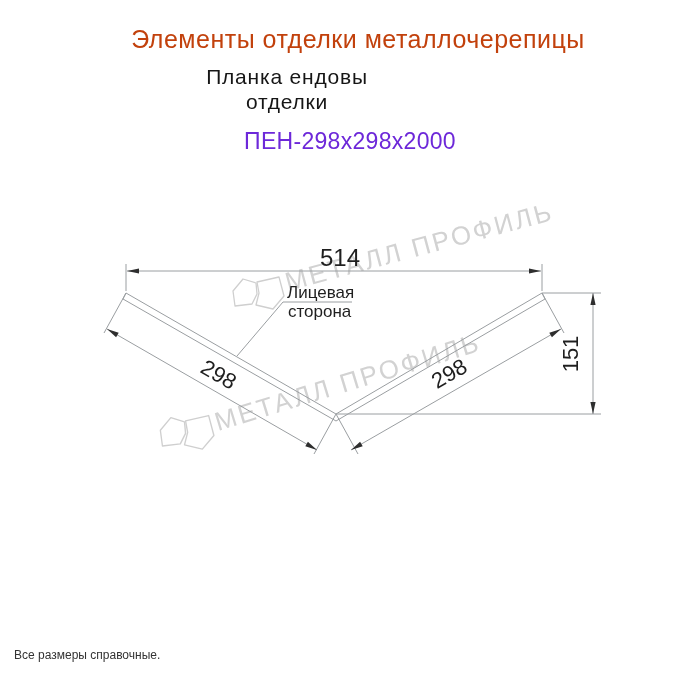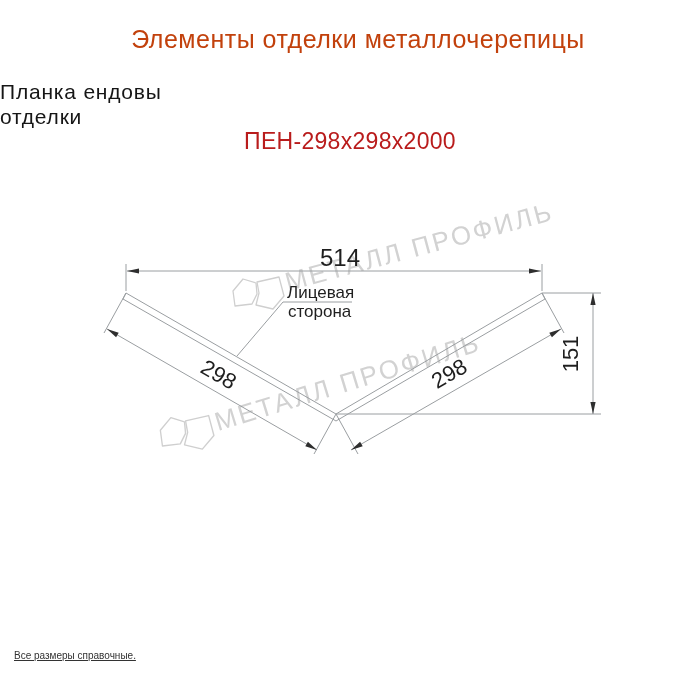--- a/index.html
+++ b/index.html
@@ -9,33 +9,33 @@
     background:#ffffff;
     font-family:"Liberation Sans","DejaVu Sans",sans-serif;
     color:#1f1f1f;
     overflow:hidden;
   }
   .title{
     position:absolute;top:25px;left:8px;width:700px;
     text-align:center;font-size:25px;letter-spacing:.5px;color:#c2410c;
   }
   .subtitle{
-    position:absolute;top:79px;left:0;width:574px;
-    font-size:21px;line-height:25px;letter-spacing:.8px;color:#161616;
+    position:absolute;top:64px;left:0;width:574px;
+    text-align:center;font-size:21px;line-height:25px;letter-spacing:.8px;color:#161616;
   }
   .product-code{
     position:absolute;top:128px;left:0;width:700px;
-    text-align:center;font-size:23px;letter-spacing:.3px;color:#b91c1c;
+    text-align:center;font-size:23px;letter-spacing:.3px;color:#6d28d9;
   }
   .drawing{
     position:absolute;top:0;left:0;width:700px;height:700px;
   }
   .footer{
     position:absolute;left:14px;top:647px;width:620px;
-    font-size:10px;line-height:17px;color:#333333;text-decoration:underline;
+    font-size:12px;line-height:17px;color:#333333;
   }
   
   .thin{stroke:#9a9ea1;stroke-width:1;fill:none;}
   .arrow{fill:#2e2e2e;stroke:none;}
   .dimtxt{font-family:"Liberation Sans","DejaVu Sans",sans-serif;font-size:22px;fill:#1f1f1f;}
   .dimtxt-big{font-family:"Liberation Sans","DejaVu Sans",sans-serif;font-size:24px;fill:#1f1f1f;}
   .facetxt{font-family:"Liberation Sans","DejaVu Sans",sans-serif;font-size:17px;fill:#1f1f1f;}
   .wm-text{font-family:"Liberation Sans","DejaVu Sans",sans-serif;font-size:26px;letter-spacing:2.5px;fill:#d2d2d2;}
   .wm-logo{stroke:#cfcfcf;stroke-width:1.3;fill:none;stroke-linejoin:round;}
 </style>

